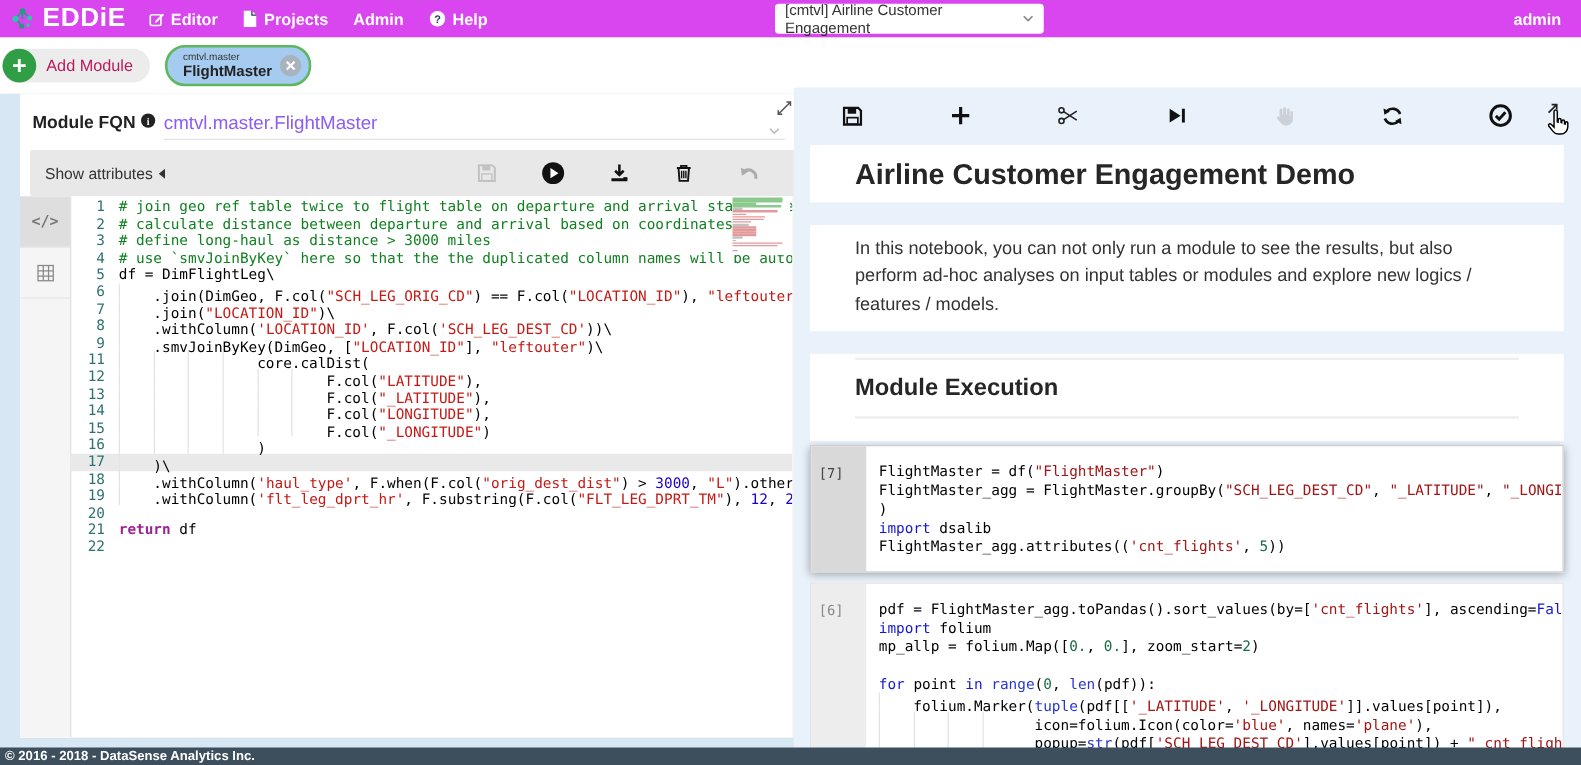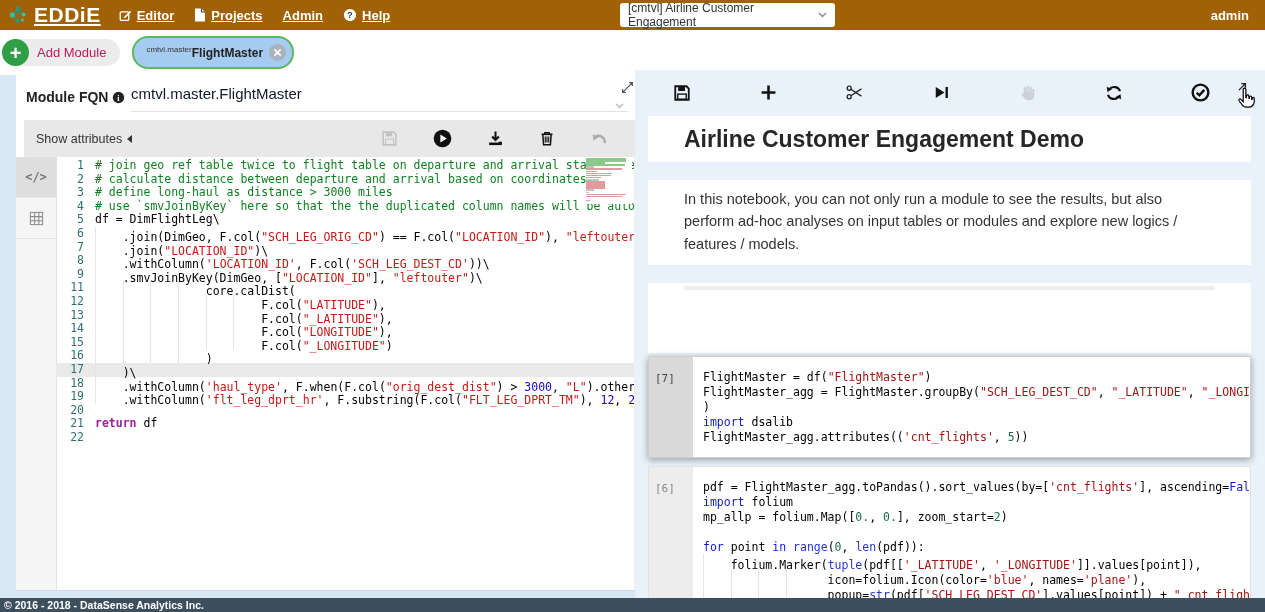--- a/index.html
+++ b/index.html
@@ -1,58 +1,58 @@
 <!DOCTYPE html>
 <html><head>
 <meta charset="utf-8">
 <style>
   html,body{margin:0;padding:0;width:1265px;height:612px;overflow:hidden;
     font-family:"Liberation Sans",sans-serif;background:#d8e7f4;}
   .app{position:relative;width:1265px;height:612px;}
 
   
-  .navbar{position:absolute;left:0;top:0;width:100%;height:30px;background:#a16207;
-    display:flex;align-items:center;color:#fff;text-decoration:underline;}
+  .navbar{position:absolute;left:0;top:0;width:100%;height:30px;background:#d946ef;
+    display:flex;align-items:center;color:#fff;}
   .brand{display:flex;align-items:center;gap:6px;margin-left:8px;}
   .brand-name{font-size:21px;font-weight:bold;letter-spacing:.5px;}
   .nav-items{display:flex;align-items:center;gap:20px;margin-left:18px;}
   .nav-item{display:flex;align-items:center;gap:5px;font-size:13px;font-weight:bold;cursor:pointer;}
   .project-select{position:absolute;left:620px;top:3px;width:215px;height:24px;background:#fff;
     border-radius:3px;color:#333;font-size:12px;display:flex;align-items:center;
     padding:0 8px;box-sizing:border-box;justify-content:flex-start;}
   .nav-user{position:absolute;right:16px;font-size:13px;font-weight:bold;}
 
   
   .modulebar{position:absolute;left:0;top:30px;width:100%;height:45px;background:#ffffff;
     display:flex;align-items:center;}
   .add-module{display:flex;align-items:center;height:27px;background:#ececec;border-radius:14px;
     margin-left:2px;padding-right:14px;cursor:pointer;}
   .add-plus{width:27px;height:27px;border-radius:50%;background:#2f9e44;color:#fff;display:flex;
     align-items:center;justify-content:center;font-size:20px;font-weight:bold;line-height:1;}
   .add-label{color:#be185d;font-size:13px;margin-left:8px;}
   .module-tab{position:relative;margin-left:12px;height:29px;background:#a6cbf0;border:2px solid #5cb85c;
     border-radius:16px;display:flex;align-items:center;padding:0 6px 0 12px;cursor:pointer;}
-  .tab-texts{display:flex;flex-direction:row;line-height:1;}
+  .tab-texts{display:flex;flex-direction:column;line-height:1;}
   .tab-ns{font-size:8px;color:#333;}
   .tab-name{font-size:12px;font-weight:bold;color:#222;margin-top:1px;}
   .tab-close{width:17px;height:17px;border-radius:50%;background:#a9b3bd;margin-left:6px;
     display:flex;align-items:center;justify-content:center;}
 
   
   .content{position:absolute;left:0;top:75px;width:1265px;height:523px;background:#d8e7f4;}
 
   
   .left-panel{position:absolute;left:16px;top:0;width:628px;height:515px;background:#fff;
     border-right:1px solid #cfdbe8;border-bottom:1px solid #cfdbe8;}
   .panel-expand{position:absolute;right:10px;top:5px;cursor:pointer;}
   .fqn-row{position:absolute;left:0;top:0;width:100%;height:45px;}
   .fqn-label{position:absolute;left:10px;top:14px;font-size:14px;font-weight:bold;color:#222;}
   .fqn-info{position:absolute;left:96px;top:15px;}
   .fqn-field{position:absolute;left:115px;top:10px;width:497px;height:26px;border-bottom:1px solid #e2e2e2;
-    font-size:15px;color:#0f172a;display:flex;}
+    font-size:15px;color:#8b5cf6;display:flex;align-items:center;}
   .fqn-caret{position:absolute;right:4px;top:10px;}
   .editor-toolbar{position:absolute;left:8px;right:8px;top:45px;height:37px;background:#e8e8e8;
     border-radius:2px;display:flex;align-items:center;}
   .show-attrs{display:flex;align-items:center;font-size:12.5px;color:#333;margin-left:12px;cursor:pointer;}
   .tri-left{width:0;height:0;border-top:4px solid transparent;border-bottom:4px solid transparent;
     border-right:5px solid #333;margin-left:5px;}
   .et-icons{margin-left:auto;display:flex;align-items:center;gap:35px;margin-right:28px;}
   .et-icons .ticon{cursor:pointer;display:flex;}
 
   
@@ -385,20 +385,21 @@
         <h1 class="nb-title">Airline Customer Engagement Demo</h1>
       </div>
 
       <div class="card intro-card">
         <p class="nb-intro">In this notebook, you can not only run a module to see the results, but also perform ad-hoc analyses on input tables or modules and explore new logics / features / models.</p>
       </div>
 
       <div class="card section-card">
         <div class="hr-top"></div>
         <hr>
+        <h2 class="nb-section">Module Execution</h2>
         <hr>
       </div>
 
       <div class="cell cell-7 cm">
         <div class="cell-gutter">[7]</div>
         <div class="cell-code">
             <div class="cl"><span class="lt"><span class="t-p">FlightMaster = df(</span><span class="t-s">"FlightMaster"</span><span class="t-p">)</span></span></div>
             <div class="cl"><span class="lt"><span class="t-p">FlightMaster_agg = FlightMaster.groupBy(</span><span class="t-s">"SCH_LEG_DEST_CD"</span><span class="t-p">, </span><span class="t-s">"_LATITUDE"</span><span class="t-p">, </span><span class="t-s">"_LONGITUDE"</span></span></div>
             <div class="cl"><span class="lt"><span class="t-p">)</span></span></div>
             <div class="cl"><span class="lt"><span class="t-k">import</span><span class="t-p"> dsalib</span></span></div>

